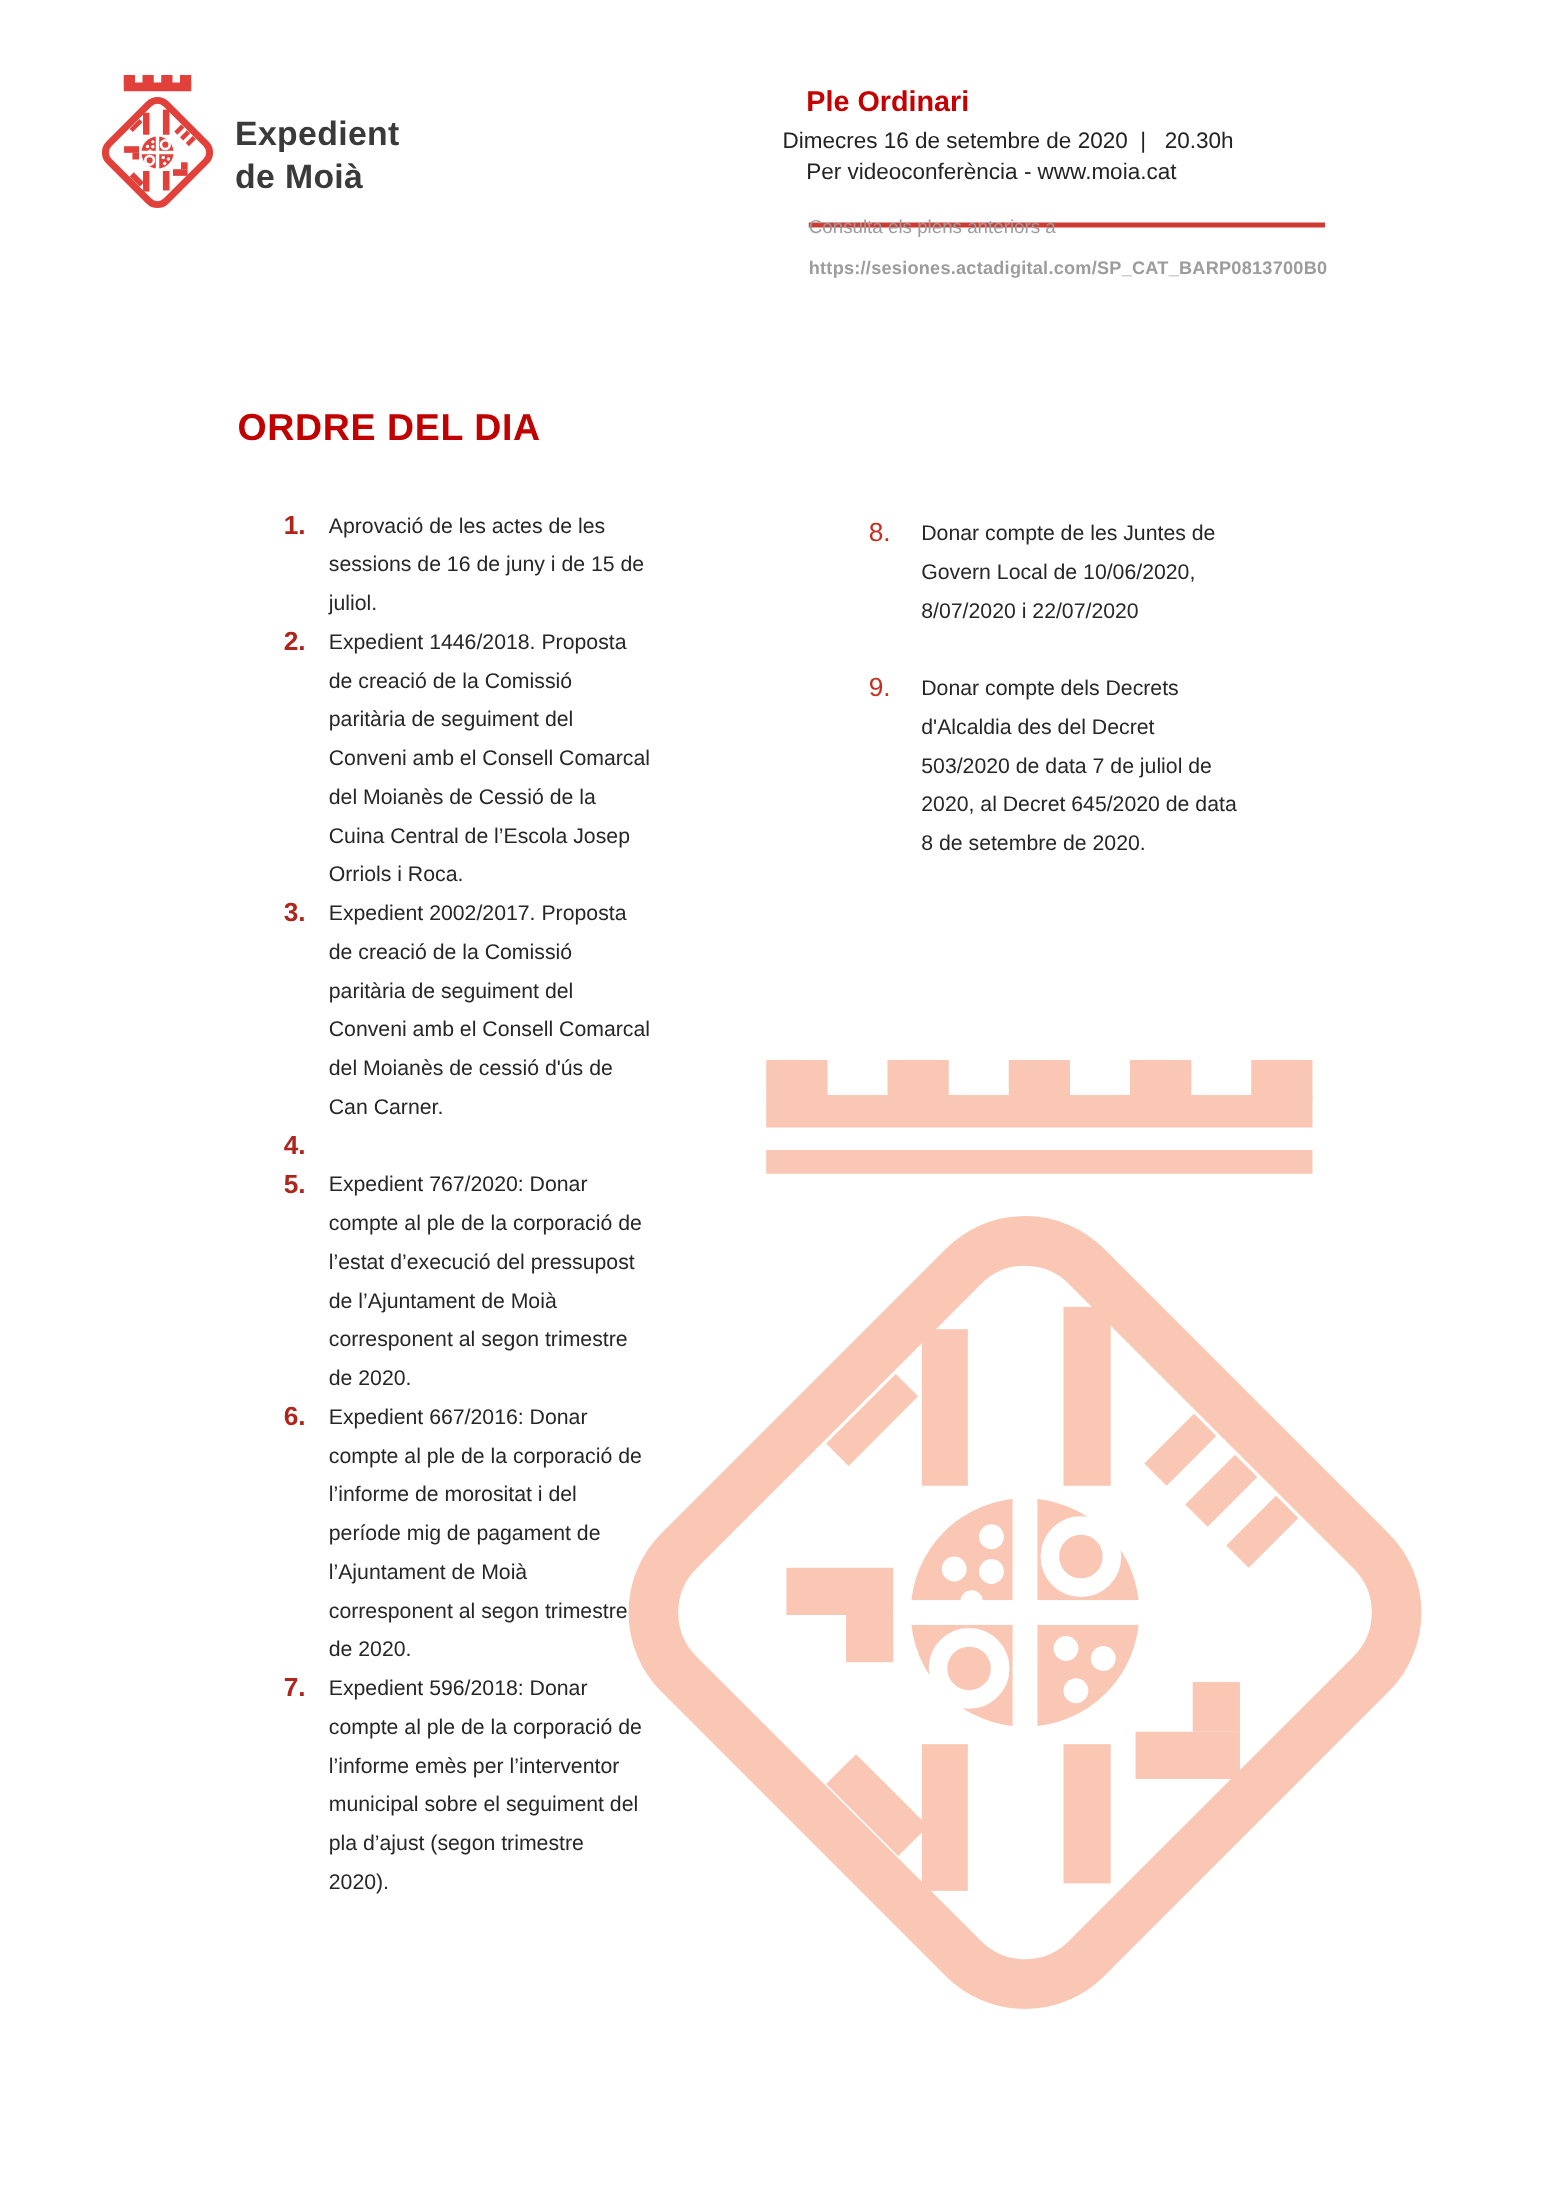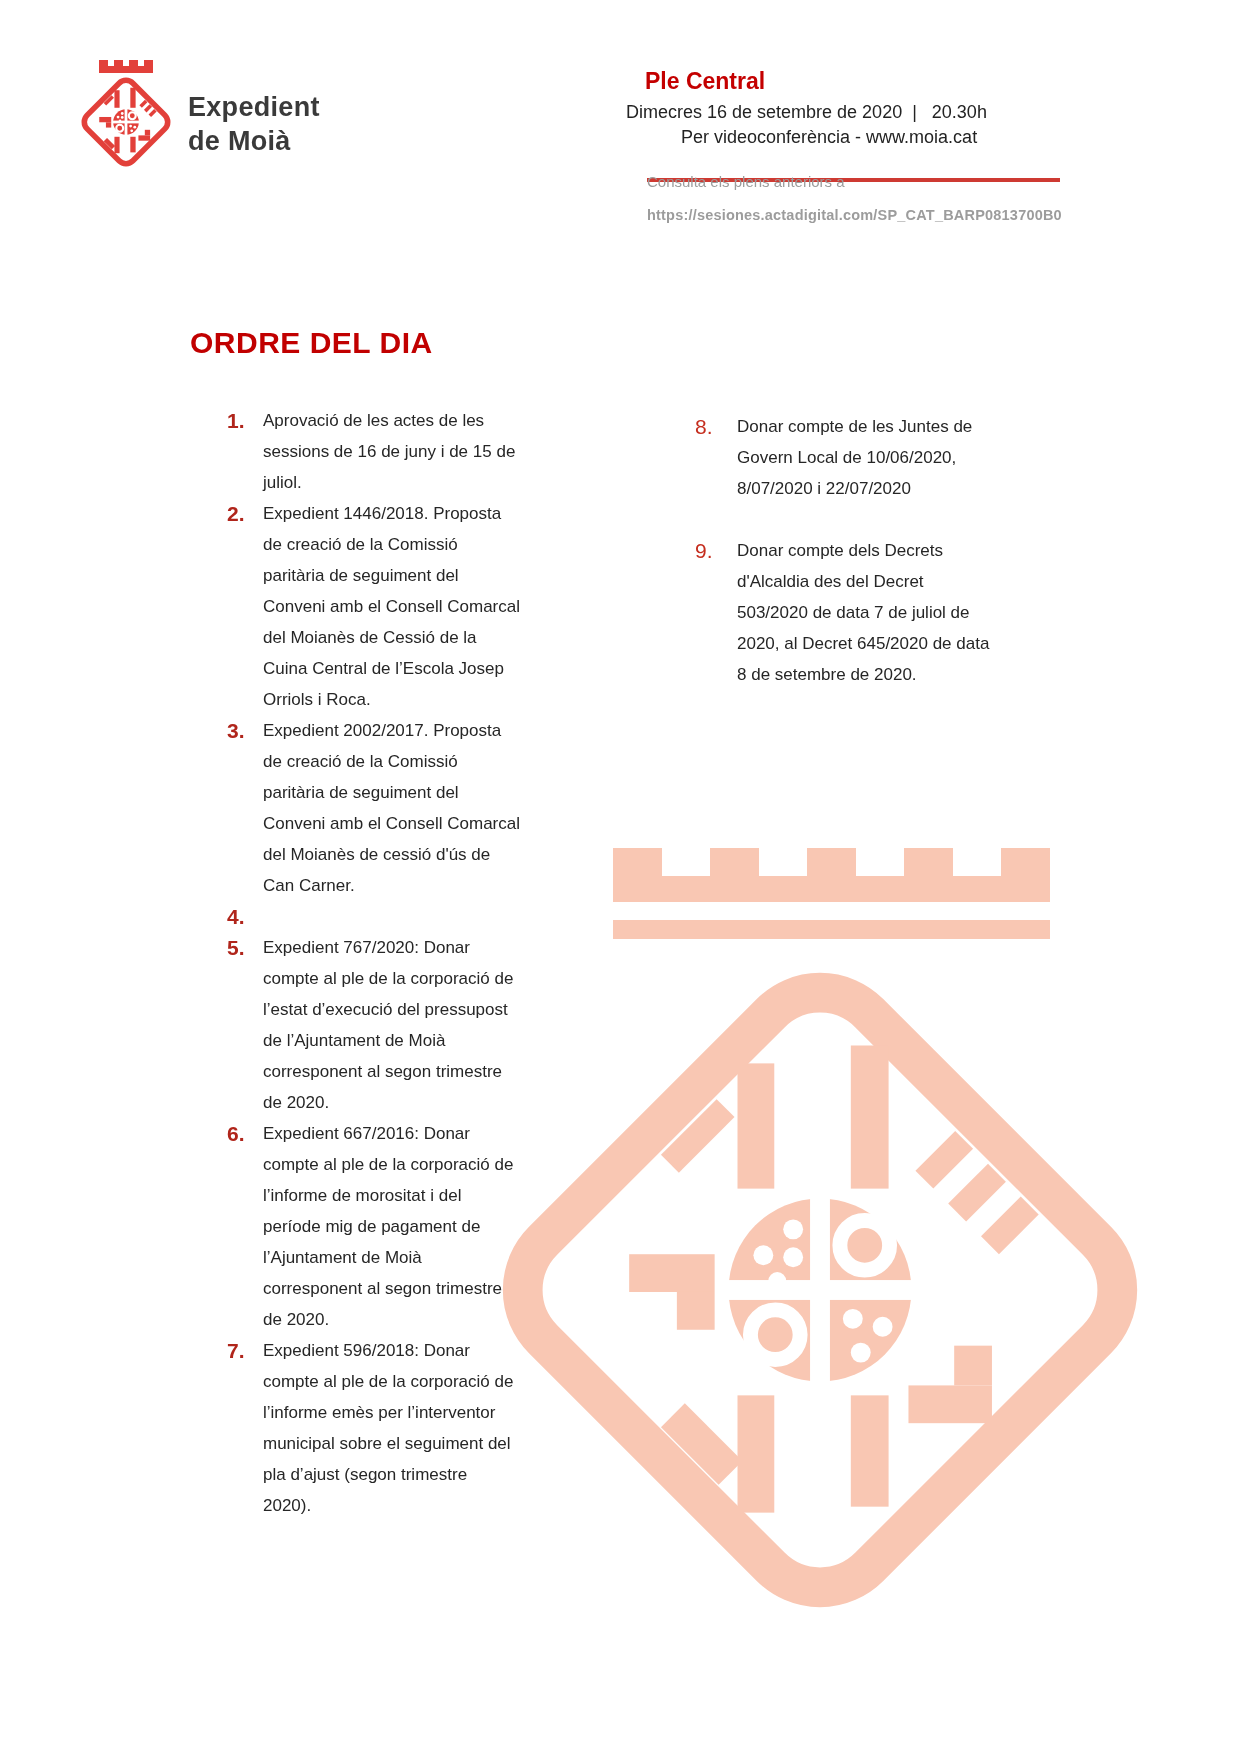--- a/index.html
+++ b/index.html
@@ -10,21 +10,21 @@
   .abs{position:absolute;}
   .content{z-index:2;}
   
   .logo-svg{left:72px;top:44px;z-index:2;}
   .orgname{
     left:188px;top:90px;font-size:27px;font-weight:bold;color:#3a3a3a;
     line-height:34px;letter-spacing:.3px;
   }
   .sess-title{left:645px;top:68px;font-size:23px;font-weight:bold;color:#c40000;}
   .sess-date{left:626px;top:102px;font-size:18px;color:#232323;white-space:pre;}
-  .sess-loc{left:681px;top:127px;font-size:18px;color:#232323;text-align:center;}
+  .sess-loc{left:645px;top:127px;font-size:18px;color:#232323;text-align:center;}
   .rule{left:647px;top:178px;width:413px;height:4px;background:#ce3a32;}
   .arch-note{left:647px;top:173px;font-size:15px;color:#9c9c9c;}
   .arch-url{left:647px;top:207px;font-size:14.5px;font-weight:bold;color:#9c9c9c;letter-spacing:.2px;}
   
   .agenda-title{left:190px;top:326px;font-size:30px;font-weight:bold;color:#c10000;letter-spacing:.5px;}
   .col{z-index:2;}
   .col-left{left:227px;top:405px;width:380px;}
   .col-right{left:695px;top:411px;width:360px;}
   .item{display:flex;align-items:flex-start;}
   .col-right .item{margin-bottom:31px;}
@@ -101,21 +101,21 @@
     <rect x="27" y="22" width="54" height="7"></rect>
   </g>
   <use href="#emblem" x="8" y="32" width="92" height="92"></use>
 </svg>
 
 <div class="abs orgname content">
   <div>Expedient</div>
   <div>de Moià</div>
 </div>
 
-<div class="abs sess-title content">Ple Central</div>
+<div class="abs sess-title content">Ple Ordinari</div>
 <div class="abs sess-date content">Dimecres 16 de setembre de 2020  |   20.30h</div>
 <div class="abs sess-loc content">Per videoconferència - www.moia.cat</div>
 
 <div class="abs rule content"></div>
 
 <div class="abs arch-note content">Consulta els plens anteriors a</div>
 <div class="abs arch-url content">https://sesiones.actadigital.com/SP_CAT_BARP0813700B0</div>
 
 <div class="abs agenda-title content">ORDRE DEL DIA</div>
 

